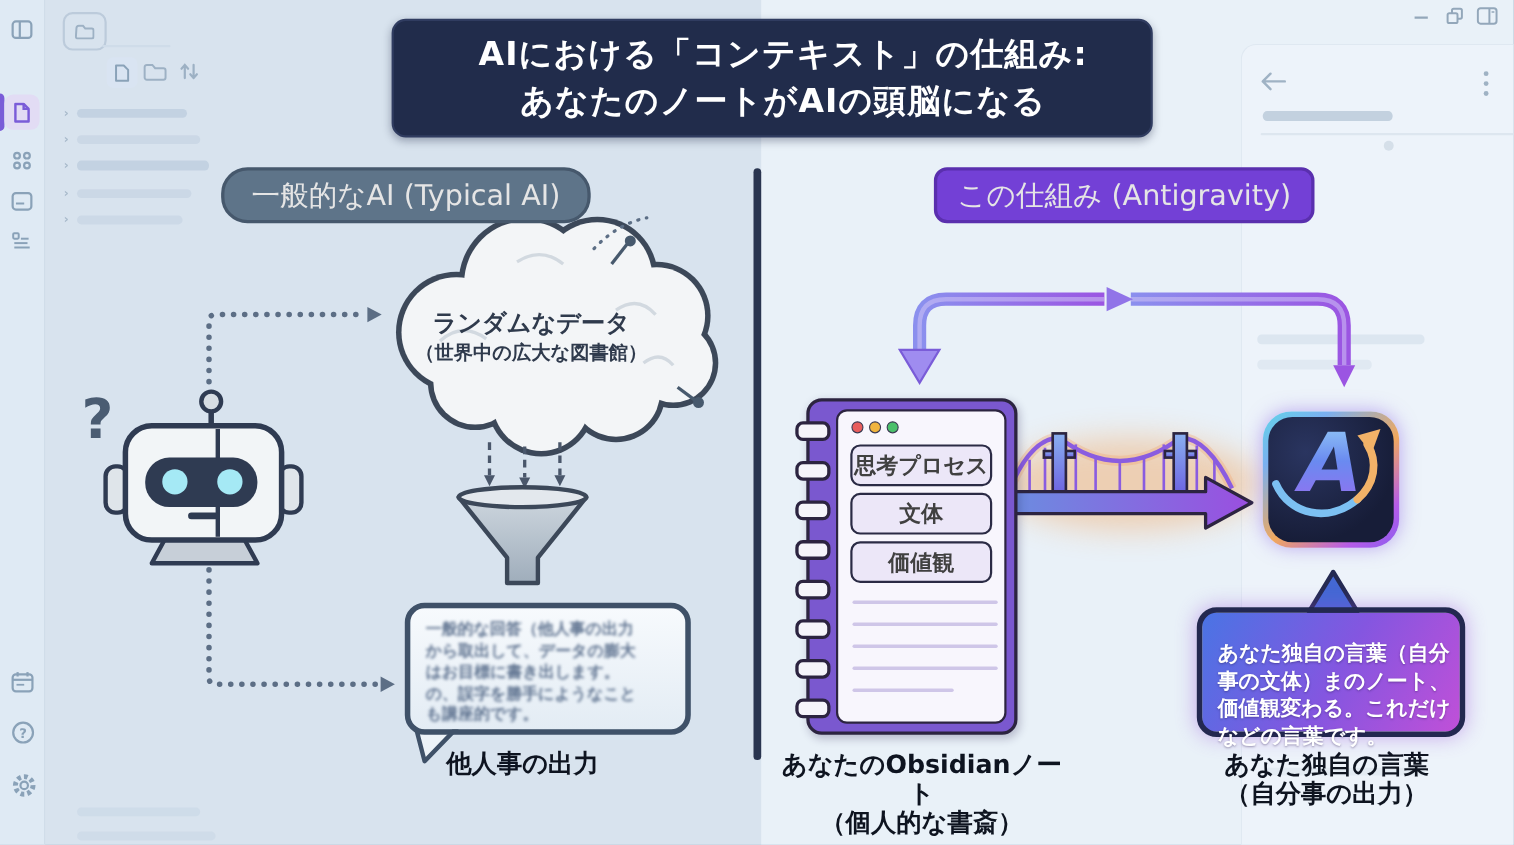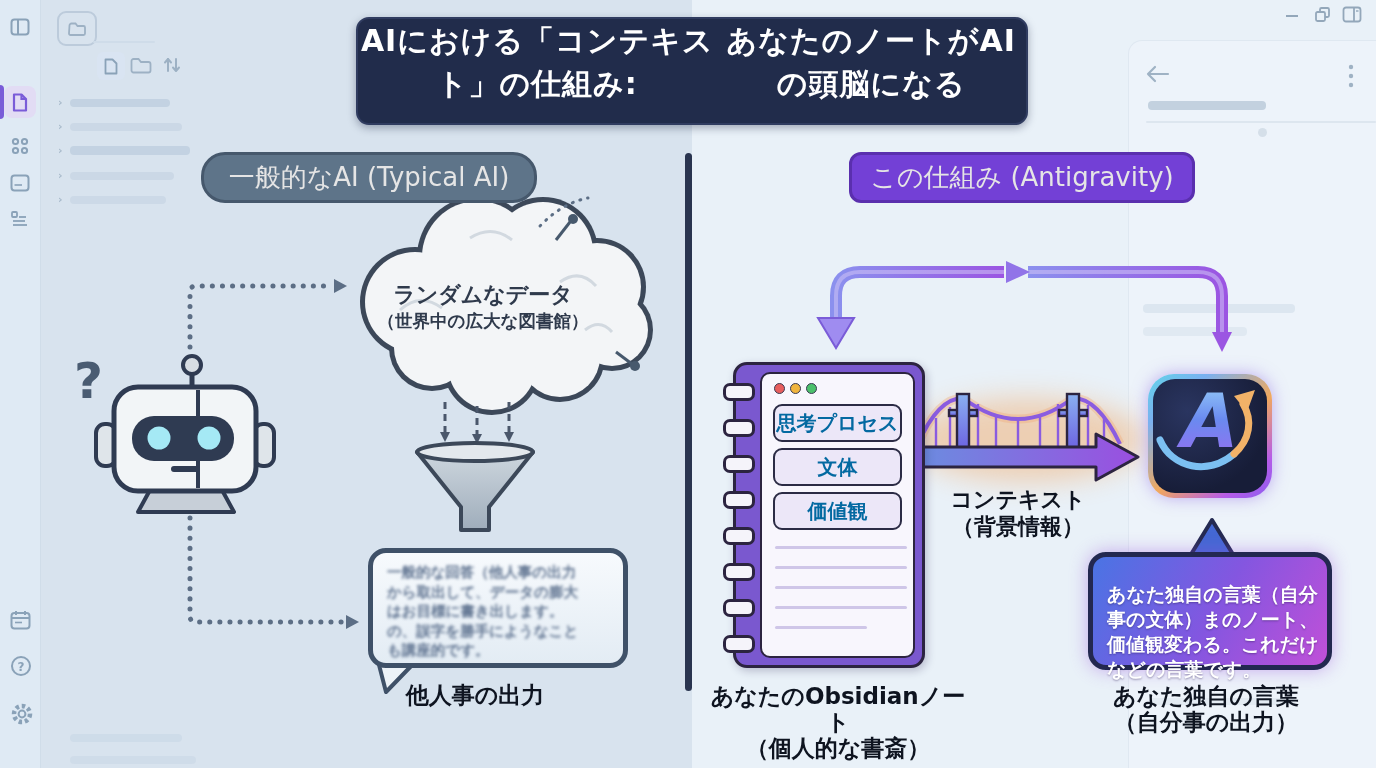--- a/index.html
+++ b/index.html
@@ -8,21 +8,21 @@
   .abs{position:absolute;}
   
   .bg-right{left:692px;top:0;width:684px;height:768px;background:#e9f1f8;}
   .rail{left:0;top:0;width:40px;height:768px;background:#dfeaf4;border-right:1px solid #d0dde9;z-index:2;}
   .right-panel{left:1128px;top:40px;width:248px;height:728px;background:#edf3fa;
     border:1px solid #dfe8f1;border-right:none;border-radius:14px 0 0 0;z-index:1;}
   .divider{left:685px;top:153px;width:7px;height:538px;background:#2a3550;border-radius:4px;z-index:4;}
   
   .banner{left:356px;top:17px;width:668px;height:104px;background:#212c4b;border-radius:13px;
     border:2px solid #303c60;box-shadow:0 3px 8px rgba(20,30,60,.35);z-index:6;
-    display:flex;flex-direction:row;justify-content:center;text-align:center;}
+    display:flex;flex-direction:column;justify-content:center;text-align:center;padding-left:20px;}
   .banner div{color:#fff;font-weight:700;font-size:30px;line-height:43px;letter-spacing:1px;}
   .pill{z-index:6;display:flex;align-items:center;justify-content:center;color:#e5e5e5;font-weight:400;font-size:26px;}
   .pill-left{left:201px;top:152px;width:330px;height:45px;background:#5e7489;border:3px solid #46586c;border-radius:24px;}
   .pill-right{left:849px;top:152px;width:340px;height:45px;background:#7340d6;border:3px solid #5a2fae;border-radius:12px;}
   
   .bar{position:absolute;border-radius:4px;}
   .tree-row{position:absolute;display:flex;align-items:center;gap:7px;z-index:3;}
   .chev{color:#a8bacb;font-size:11px;font-weight:700;}
   
   .art{left:0;top:0;width:1376px;height:768px;z-index:5;}
@@ -36,21 +36,21 @@
   .lbubble .bl{font-size:14.5px;line-height:19.5px;font-weight:700;color:#5f7390;filter:blur(1.6px);white-space:nowrap;}
   .cap{position:absolute;text-align:center;font-weight:700;color:#0e1420;z-index:6;font-size:23px;line-height:26px;}
   
   .notebook{left:733px;top:362px;width:192px;height:306px;background:#7a58cf;border:3px solid #2c2440;
     border-radius:14px;z-index:5;box-sizing:border-box;box-shadow:2px 3px 8px rgba(40,30,80,.25);}
   .ring{position:absolute;left:-13px;width:26px;height:12px;background:#f5f4fa;border:3px solid #2c2440;border-radius:7px;}
   .page{position:absolute;left:24px;top:7px;right:7px;bottom:7px;background:#f8f6fd;border:2px solid #2c2440;border-radius:10px;}
   .dot{position:absolute;top:9px;width:9px;height:9px;border-radius:50%;border:1.5px solid #3a3a52;}
   .nb-box{position:absolute;left:11px;right:11px;height:34px;background:#ece7f8;border:2.5px solid #2b2b45;
     border-radius:9px;display:flex;align-items:center;justify-content:center;
-    font-size:20px;font-weight:700;color:#0369a1;}
+    font-size:20px;font-weight:700;color:#404040;}
   .rule{position:absolute;left:13px;height:3px;background:#cfc6e8;border-radius:2px;}
   
   .logo{left:1148px;top:374px;width:124px;height:124px;border-radius:26px;z-index:5;
     background:linear-gradient(140deg,#62d4e8 0%,#7ab0f0 22%,#f0a85e 55%,#b65ce8 82%,#8a5cf0 100%);
     box-shadow:0 0 16px rgba(140,100,230,.5);}
   .logo-inner{position:absolute;left:5px;top:5px;right:5px;bottom:5px;border-radius:22px;
     background:radial-gradient(circle at 30% 28%,#2a3560,#171d38 72%);}
   .logo-letter{position:absolute;left:0;top:4px;width:100%;text-align:center;font-size:74px;font-weight:800;font-style:italic;
     background:linear-gradient(180deg,#9ad4f8 0%,#6a8af0 48%,#9a6cf0 100%);
     -webkit-background-clip:text;background-clip:text;color:transparent;z-index:1;}
@@ -421,24 +421,20 @@
       <div class="nb-box" style="top:74px">文体</div>
       <div class="nb-box" style="top:118px">価値観</div>
       <div class="rule" style="top:172px;width:132px"></div>
       <div class="rule" style="top:192px;width:132px"></div>
       <div class="rule" style="top:212px;width:132px"></div>
       <div class="rule" style="top:232px;width:132px"></div>
       <div class="rule" style="top:252px;width:92px"></div>
     </div>
   </div>
 
-  <div class="cap" style="left:918px;top:486px;width:200px;font-size:22px;line-height:27px">
-    <div>コンテキスト</div>
-    <div>（背景情報）</div>
-  </div>
 
   <div class="abs logo">
     <div class="logo-inner"></div>
     <div class="logo-letter">A</div>
     <svg class="logo-swoosh" width="124" height="124" viewBox="0 0 124 124">
       <path d="M12,66 C24,94 60,102 86,80" stroke="#7cc0f2" stroke-width="7" fill="none" stroke-linecap="round"></path>
       <path d="M86,80 C102,66 105,46 95,30" stroke="#f2b268" stroke-width="7" fill="none" stroke-linecap="round"></path>
       <polygon points="86,22 107,16 99,38" fill="#f2b268"></polygon>
     </svg>
   </div>

